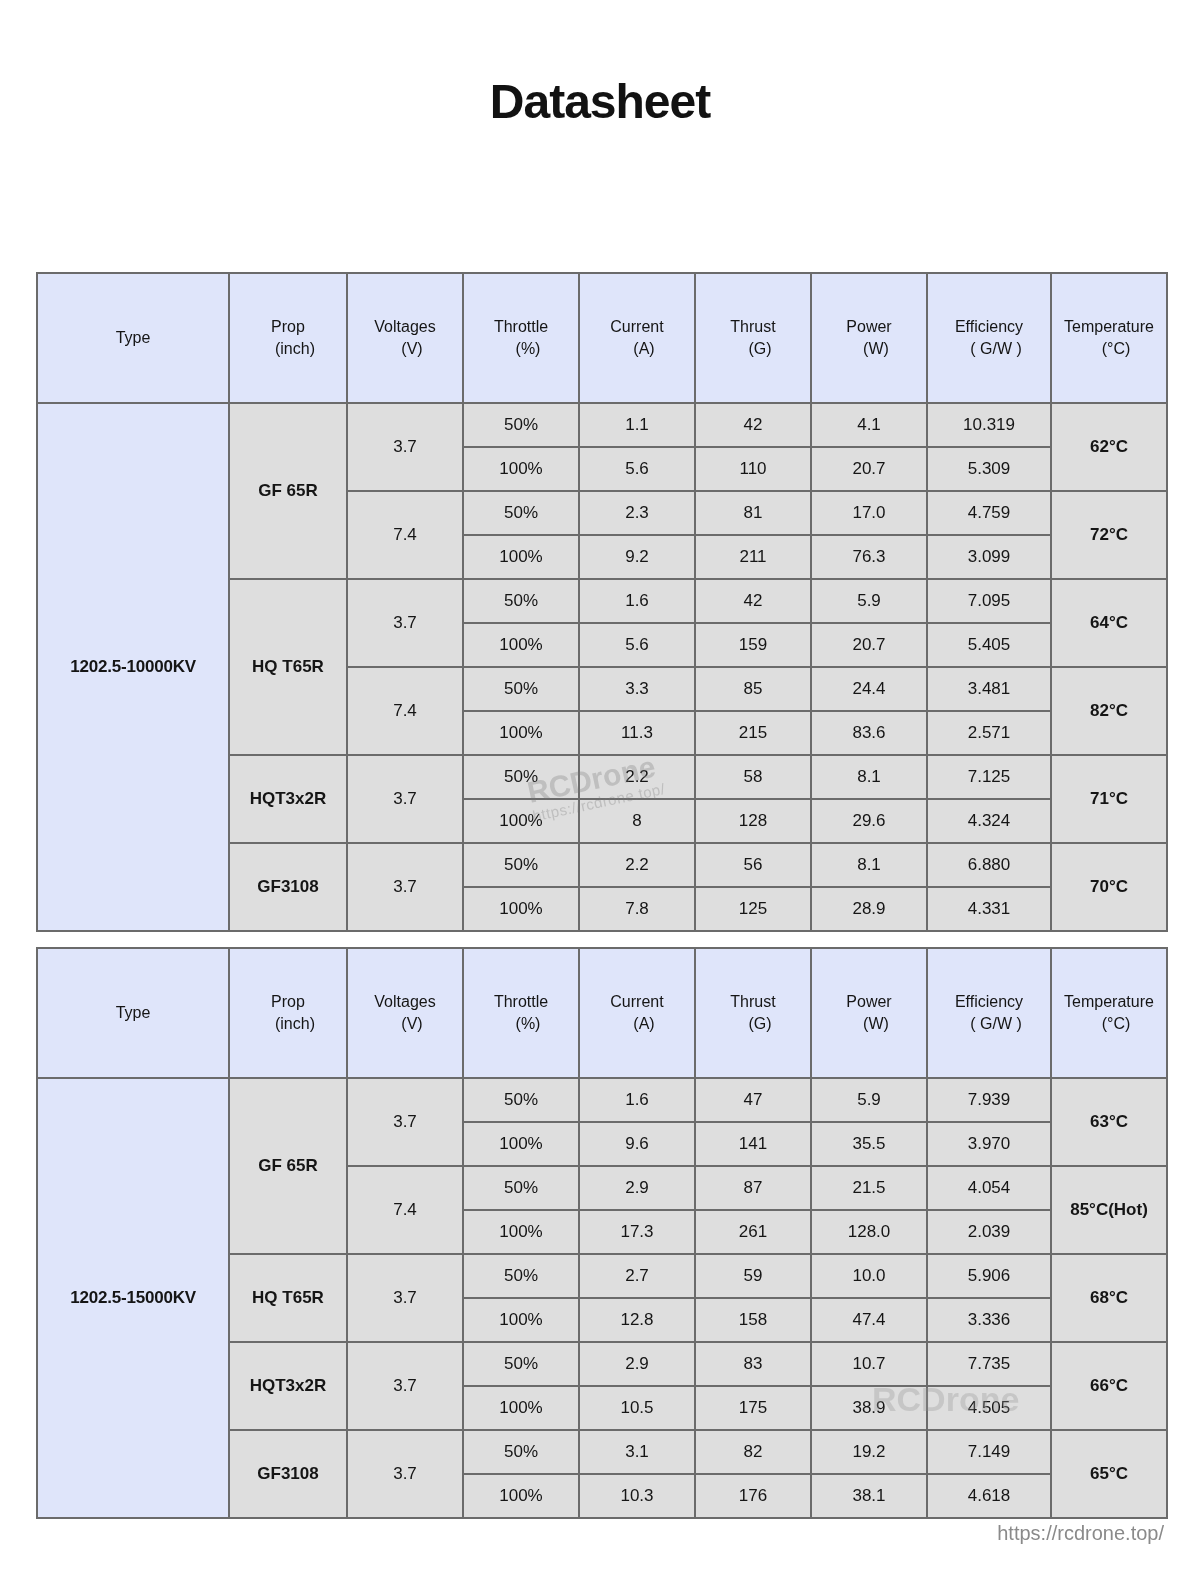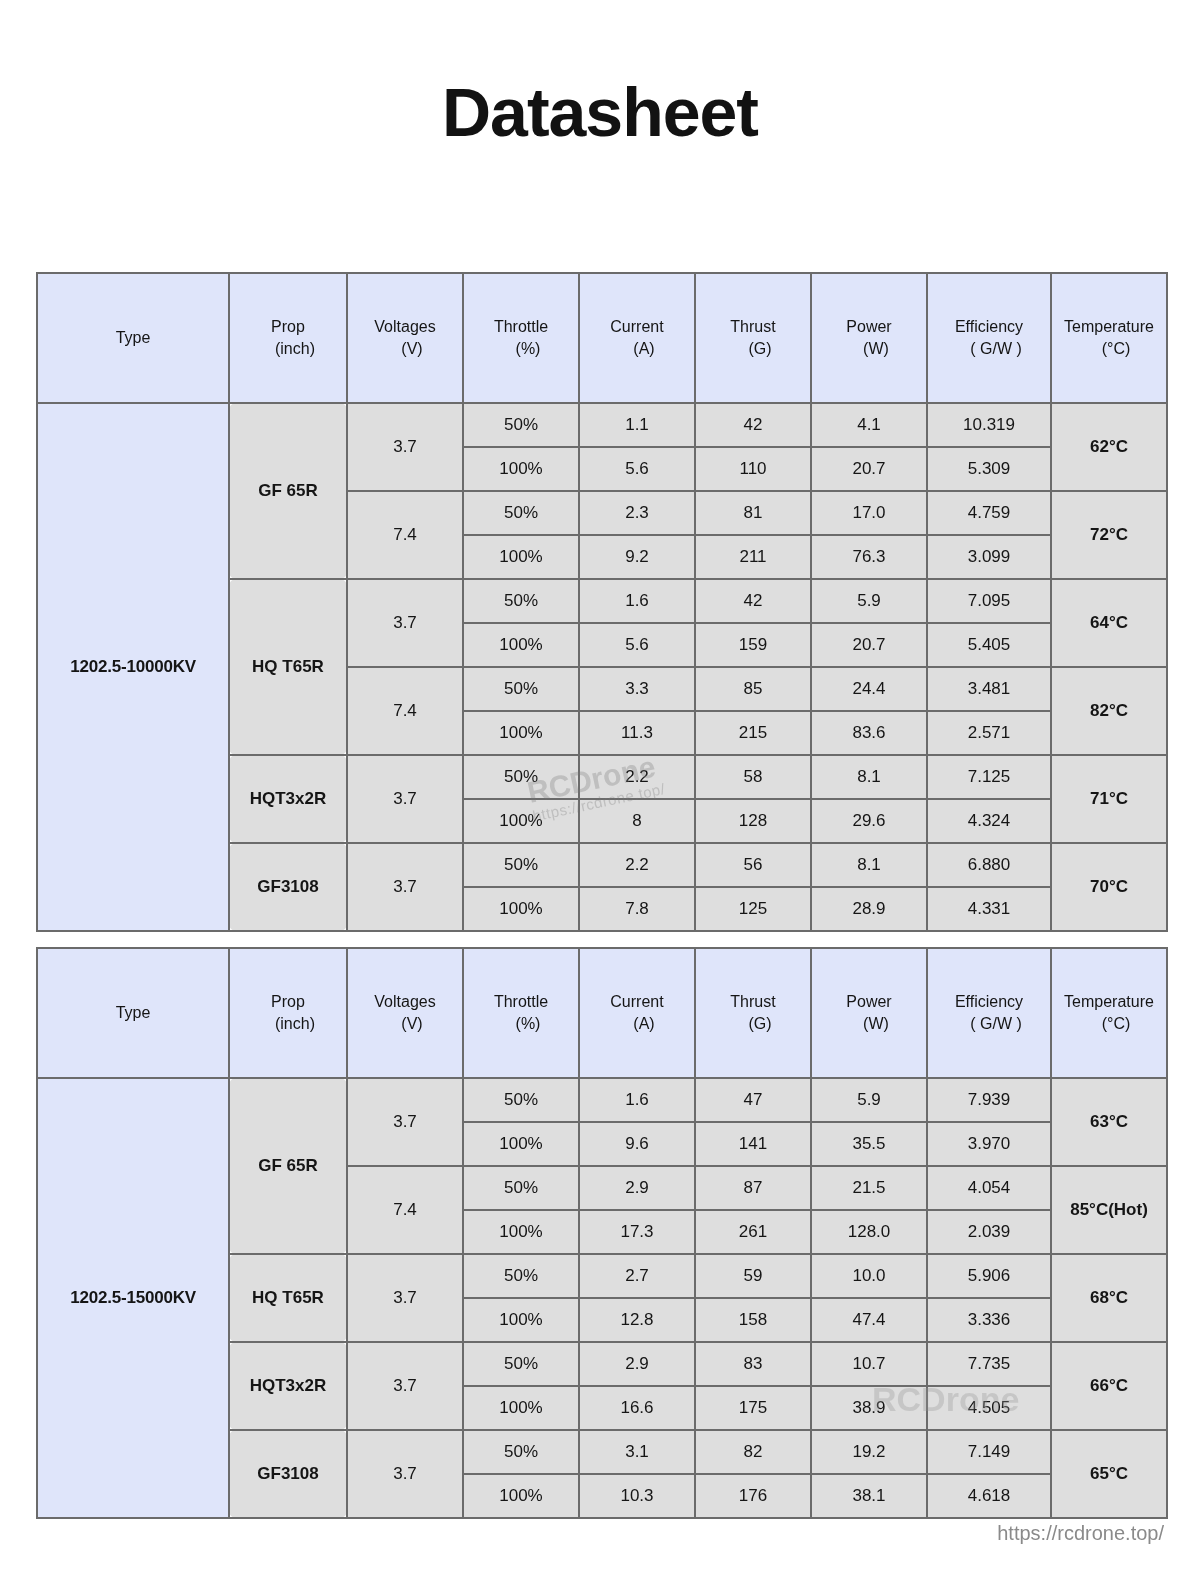--- a/index.html
+++ b/index.html
@@ -9,21 +9,21 @@
     height: 1576px;
     background: #ffffff;
     font-family: "Liberation Sans", "DejaVu Sans", sans-serif;
     color: #1a1a1a;
     position: relative;
     overflow: hidden;
   }
 
   .page-title {
     text-align: center;
-    font-size: 68px;
+    font-size: 48px;
     font-weight: bold;
     letter-spacing: -1px;
     color: #121212;
     margin: 0;
     padding-top: 78px;
     line-height: 1.0;
   }
 
   .sheet {
     position: absolute;
@@ -54,21 +54,21 @@
     font-size: 16px;
     line-height: 1.35;
     font-weight: normal;
   }
   td.type-cell {
     background: #dfe5fa !important;
     font-size: 22px;
     font-weight: bold;
     letter-spacing: -0.2px;
   }
-  td.prop-cell { font-size: 18px; font-weight: bold; border-radius: 7px; }
+  td.prop-cell { font-size: 18px; font-weight: bold; }
   td.volt-cell { font-size: 18px; }
   td.throttle-cell, td.num-cell { height: 44px; }
   td.temp-cell { font-size: 18px; font-weight: bold; }
 
   
   col.c-type  { width: 192px; }
   col.c-prop  { width: 118px; }
   col.c-volt  { width: 116px; }
   col.c-thr   { width: 116px; }
   col.c-cur   { width: 116px; }
@@ -332,21 +332,21 @@
           <td class="volt-cell" rowspan="2">3.7</td>
           <td class="throttle-cell">50%</td>
           <td class="num-cell">2.9</td>
           <td class="num-cell">83</td>
           <td class="num-cell">10.7</td>
           <td class="num-cell">7.735</td>
           <td class="temp-cell" rowspan="2">66°C</td>
         </tr>
         <tr>
           <td class="throttle-cell">100%</td>
-          <td class="num-cell">16.6</td>
+          <td class="num-cell">10.5</td>
           <td class="num-cell">175</td>
           <td class="num-cell">38.9</td>
           <td class="num-cell">4.505</td>
         </tr>
         <tr>
           <td class="prop-cell" rowspan="2">GF3108</td>
           <td class="volt-cell" rowspan="2">3.7</td>
           <td class="throttle-cell">50%</td>
           <td class="num-cell">3.1</td>
           <td class="num-cell">82</td>

